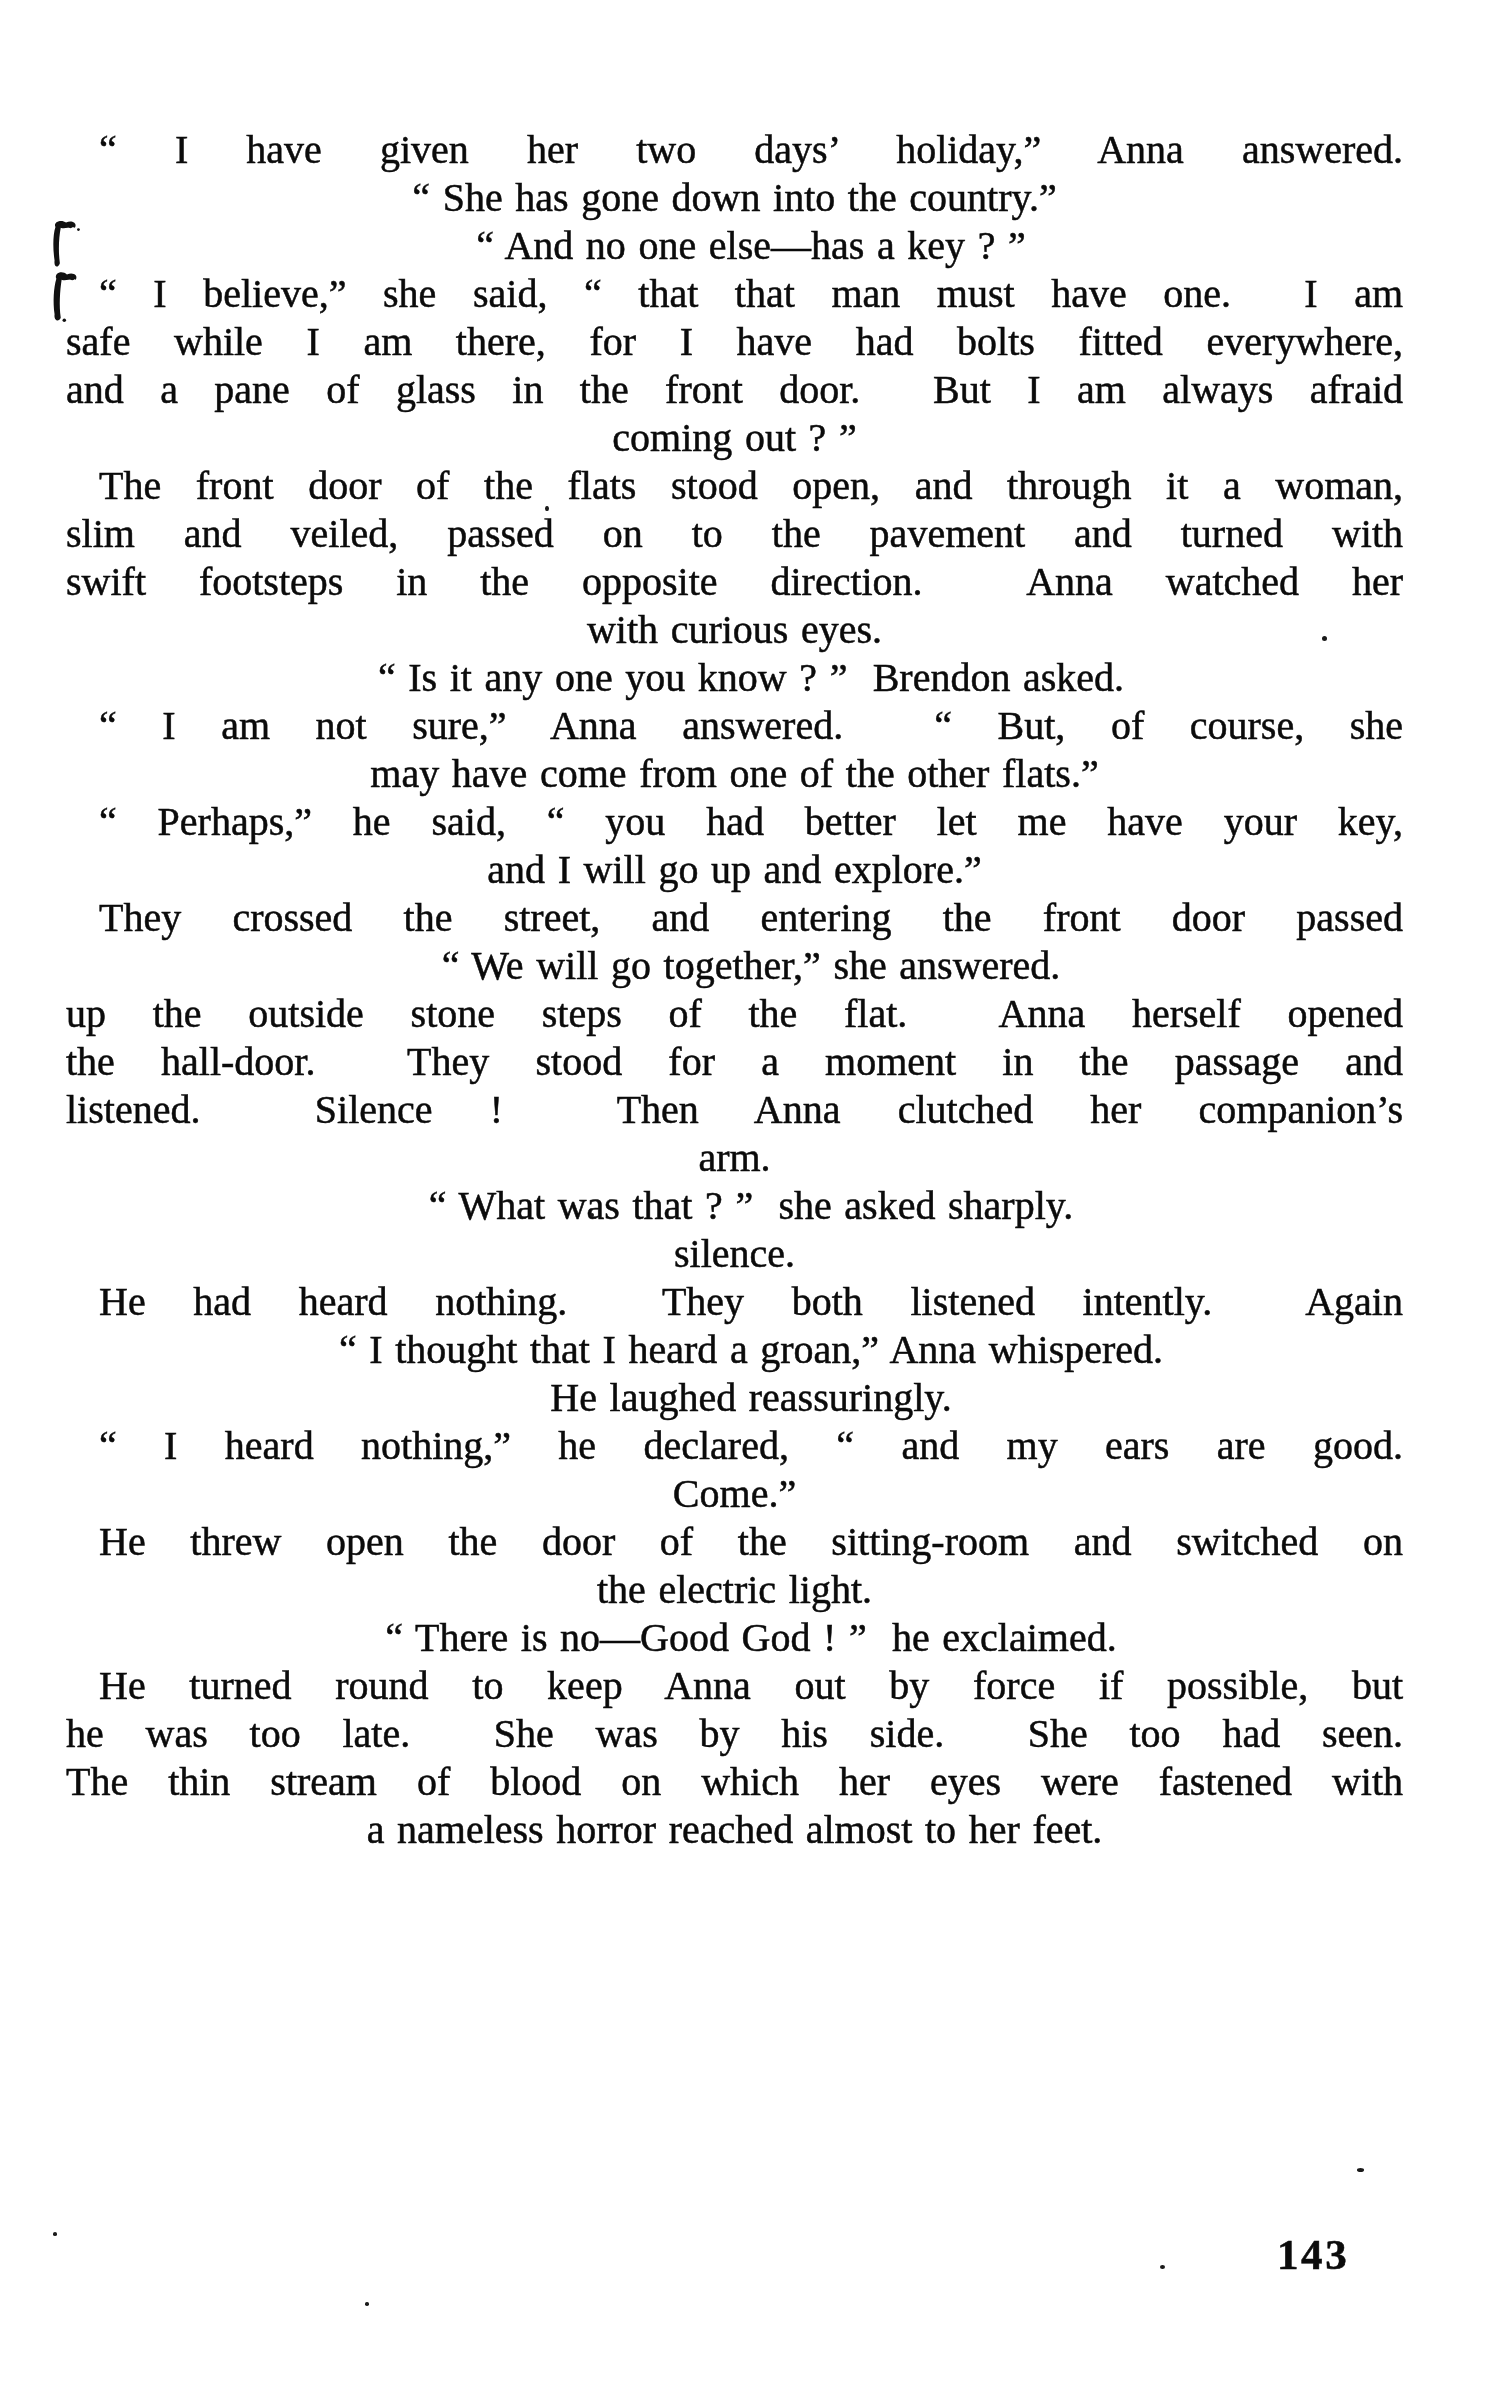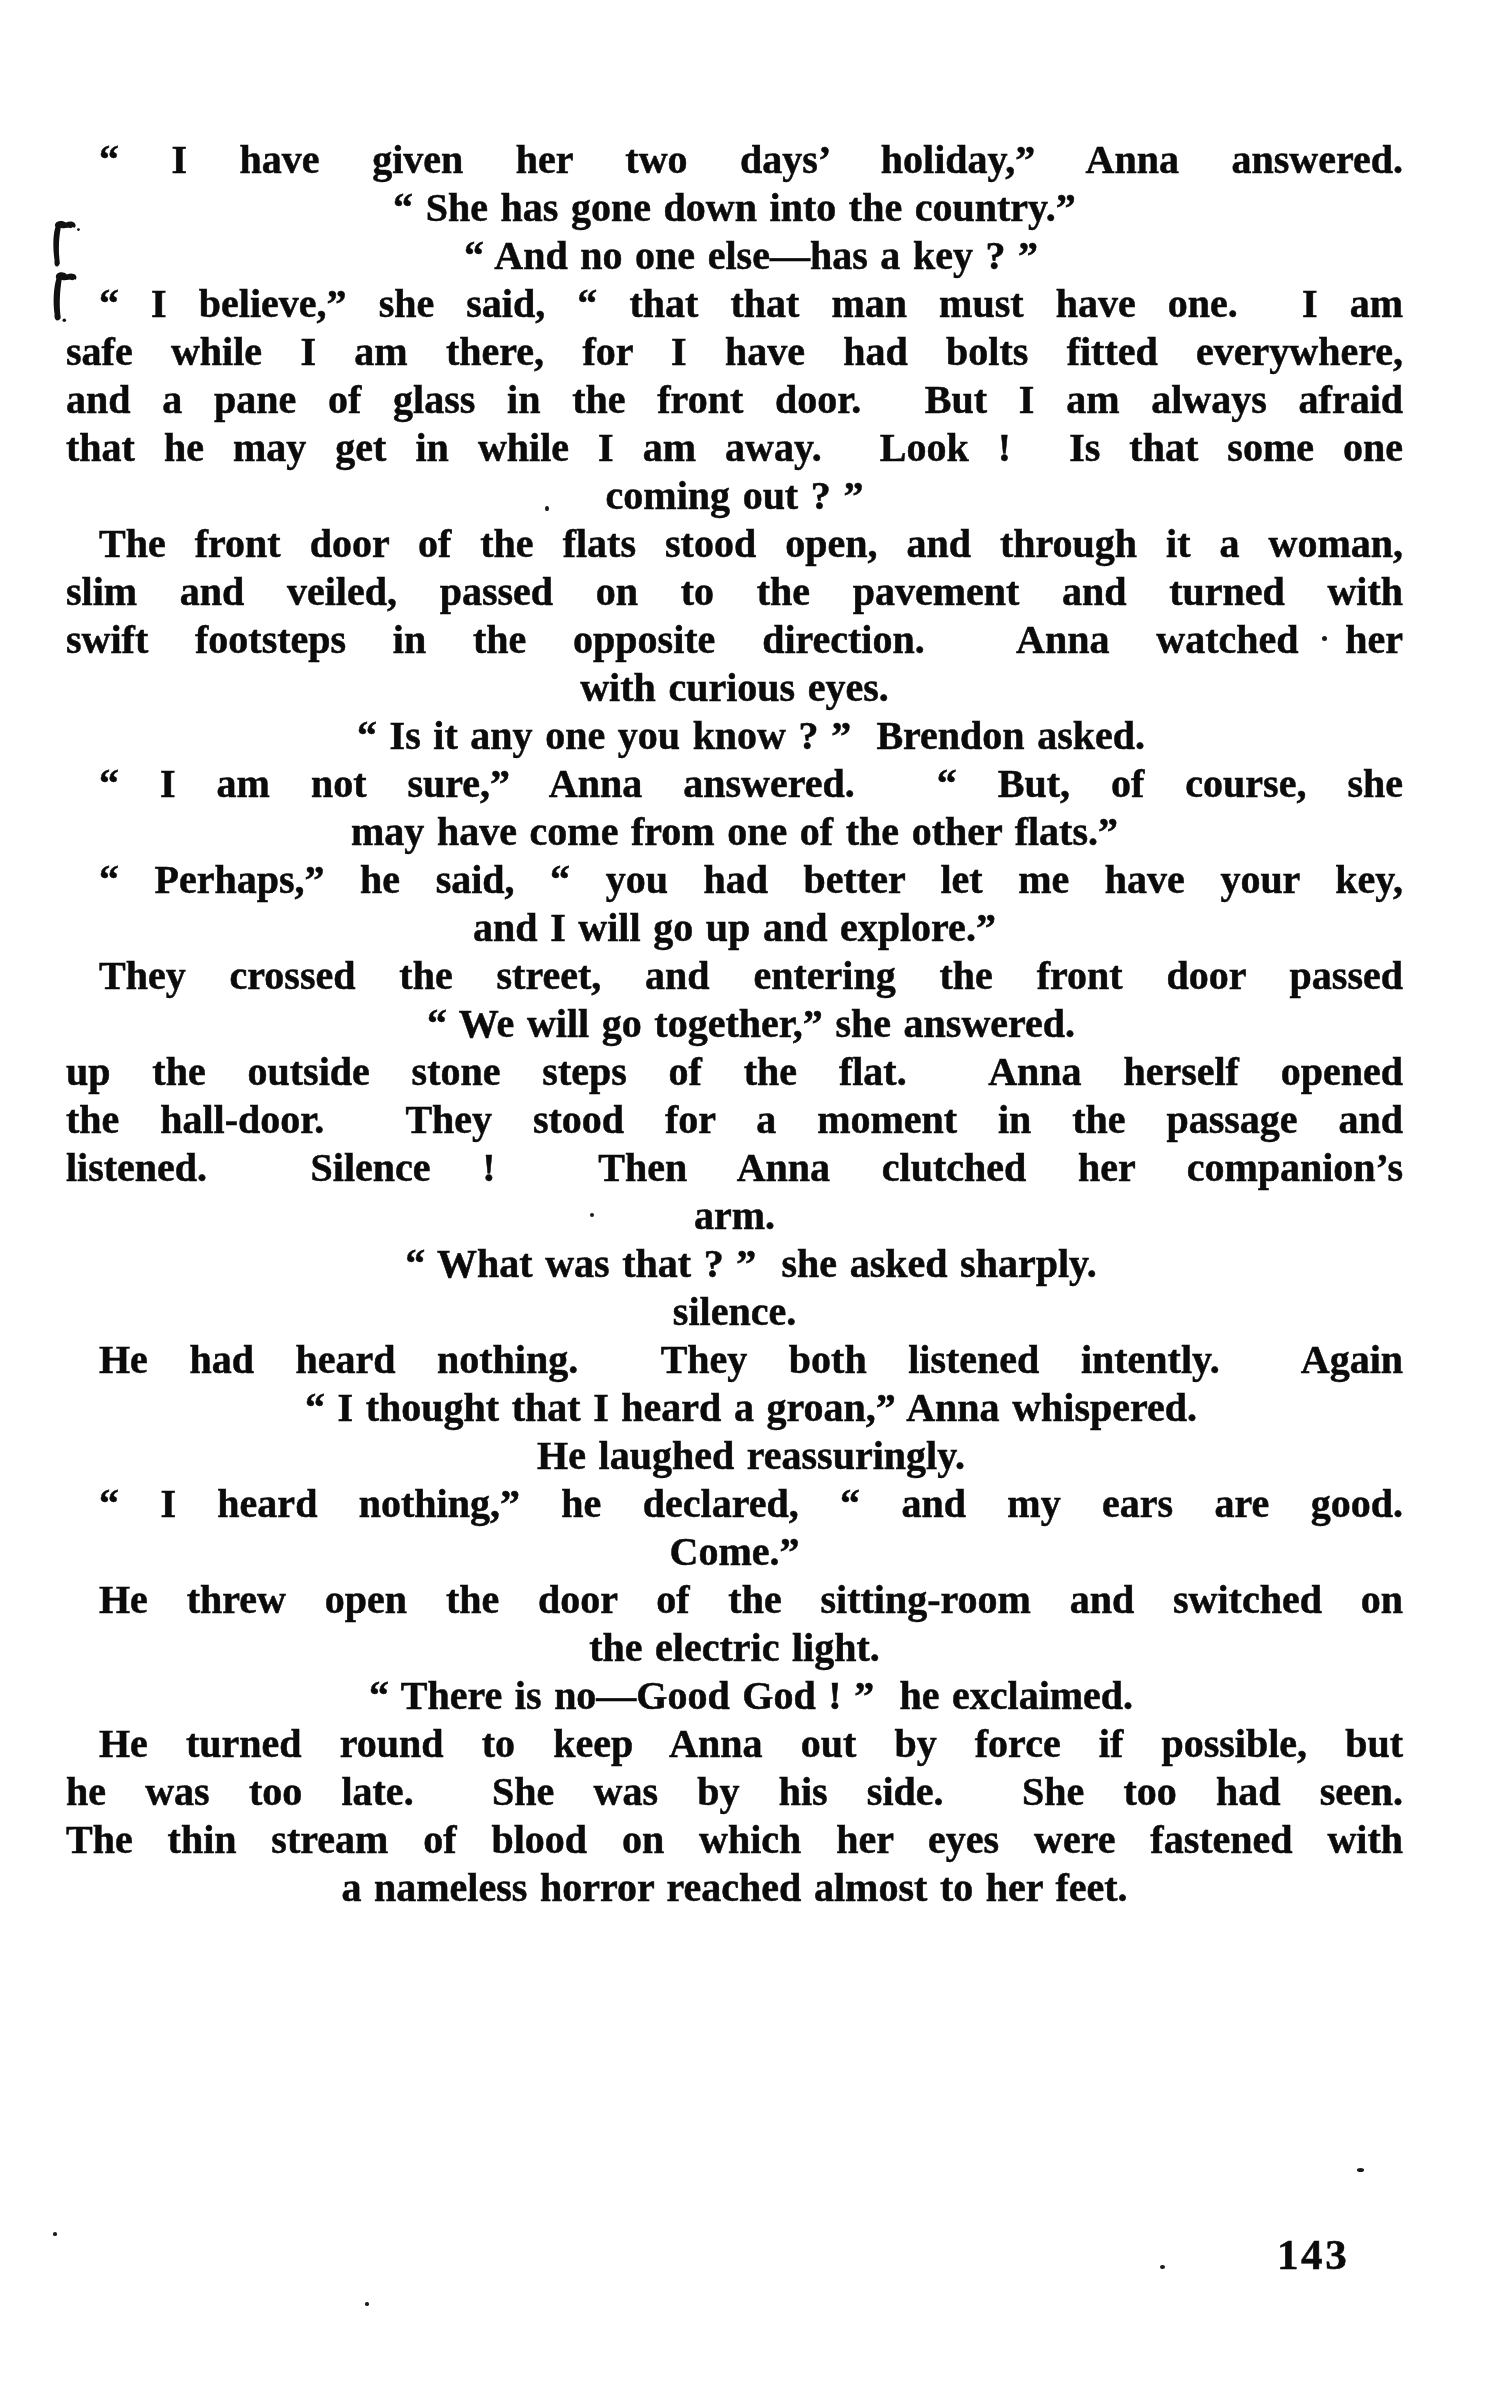--- a/index.html
+++ b/index.html
@@ -12,23 +12,22 @@
     width: 1509px;
     height: 2401px;
     background: #ffffff;
     font-family: "Liberation Serif", "DejaVu Serif", serif;
     color: #0b0b0b;
     overflow: hidden;
   }
   .text-block {
     position: absolute;
     left: 66px;
-    top: 136px;
+    top: 126px;
     width: 1337px;
-    font-weight: bold;
   }
   .line {
     font-size: 40px;
     line-height: 48px;
     white-space: pre-wrap;
     word-spacing: 2.6px;
     text-align: center;
     -webkit-text-stroke: 0.5px #0b0b0b;
   }
   .line.just {
@@ -82,21 +81,20 @@
     </svg>
   </div>
 
   <div class="text-block">
     <div class="line ind just">“ I have given her two days’ holiday,” Anna answered.</div>
     <div class="line">“ She has gone down into the country.”</div>
     <div class="line ind">“ And no one else—has a key ? ”</div>
     <div class="line ind just">“ I believe,” she said, “ that that man must have one.  I am</div>
     <div class="line just">safe while I am there, for I have had bolts fitted everywhere,</div>
     <div class="line just">and a pane of glass in the front door.  But I am always afraid</div>
-    <div class="line just">that he may get in while I am away.  Look !  Is that some one</div>
     <div class="line">coming out ? ”</div>
     <div class="line ind just">The front door of the flats stood open, and through it a woman,</div>
     <div class="line just">slim and veiled, passed on to the pavement and turned with</div>
     <div class="line just">swift footsteps in the opposite direction.  Anna watched her</div>
     <div class="line">with curious eyes.</div>
     <div class="line ind">“ Is it any one you know ? ”  Brendon asked.</div>
     <div class="line ind just">“ I am not sure,” Anna answered.  “ But, of course, she</div>
     <div class="line">may have come from one of the other flats.”</div>
     <div class="line ind just">“ Perhaps,” he said, “ you had better let me have your key,</div>
     <div class="line">and I will go up and explore.”</div>

